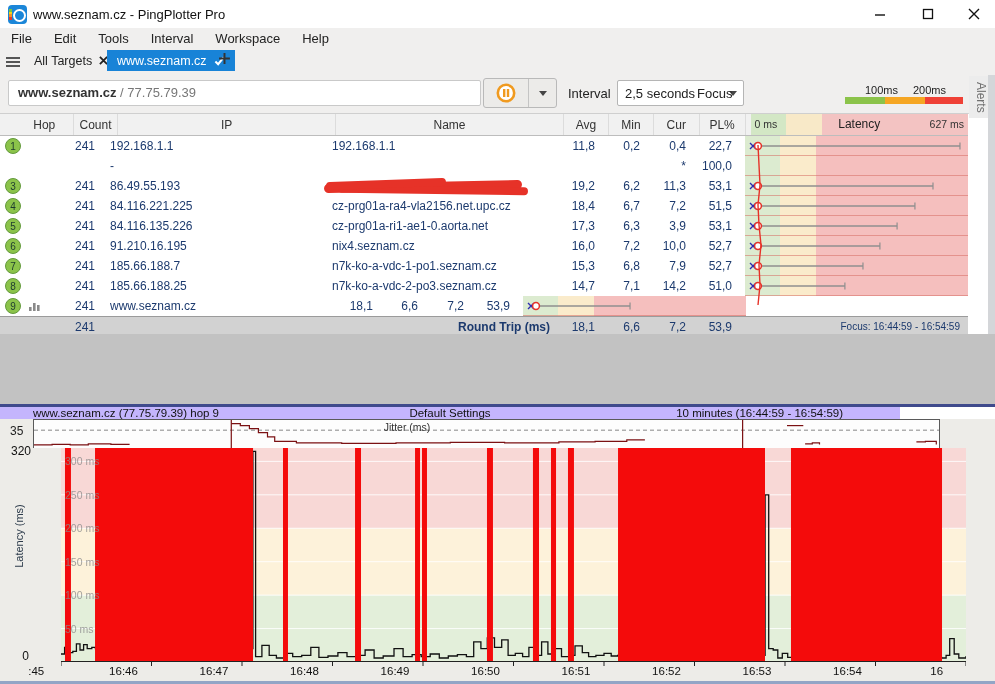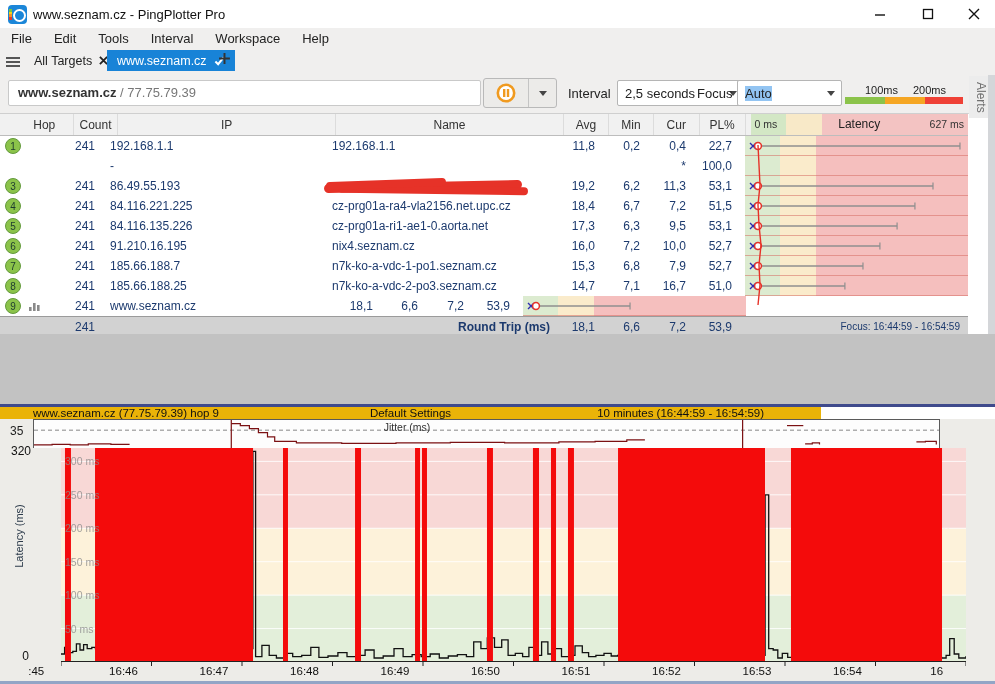--- a/index.html
+++ b/index.html
@@ -62,21 +62,21 @@
   .latcell{position:relative;width:223px;margin-left:5px;height:100%;}
   #rt-row{display:flex;height:19px;background:#d2d2d2;border-top:1px solid #9b9b9b;border-bottom:1px solid #5f6a93;
       font-size:12px;color:#1c3a6e;align-items:center;font-weight:bold;}
   #rt-row .plain{font-weight:normal;}
   #gray-pane{left:0;top:334px;width:995px;height:70px;background:#c2c2c2;}
   #lat-overlay{left:745px;top:135px;width:223px;height:180px;pointer-events:none;}
   .scribble{position:relative;width:205px;height:13px;margin-left:-8px;}
   .scribble i{position:absolute;background:#e63228;border-radius:8px;}
   
   #splitter{left:0;top:404px;width:995px;height:3px;background:#3f4a8c;}
-  #tl-header{left:0;top:407px;width:821px;height:12px;background:#eab308;font-size:11.5px;color:#111;}
+  #tl-header{left:0;top:407px;width:900px;height:12px;background:#c4b5fd;font-size:11.5px;color:#111;}
   #tl-header .lft{position:absolute;left:33px;top:0;}
   #tl-header .ctr{position:absolute;left:0;right:0;top:0;text-align:center;}
   #tl-header .rgt{position:absolute;right:57px;top:0;}
   #plot-bg{left:0;top:419px;width:995px;height:265px;background:#edece8;}
   #jitter-wrap{left:33px;top:419px;width:905px;height:28px;background:#fdfdfd;border:1px solid #5a5a5a;border-bottom:none;}
   #jitter-ylabel{left:10px;top:424px;font-size:12px;color:#222;}
   #jitter-title{left:33px;top:421px;width:748px;text-align:center;font-size:10.5px;color:#333;}
   #main-wrap{left:33px;top:448px;width:905px;height:218px;padding-left:28px;}
   #y-top{left:2px;top:444px;width:29px;text-align:right;font-size:12px;color:#111;}
   #y-bottom{left:2px;top:649px;width:27px;text-align:right;font-size:12px;color:#111;}
@@ -152,24 +152,20 @@
       <div id="pause-drop">
           <div class="dd-arrow"></div>
         </div>
     </div>
     <div class="abs tb-label" style="left:568px">Interval</div>
     <div class="abs dropdown" style="left:617px;width:112px">
       <span>2,5 seconds</span>
       <div class="dd-arrow"></div>
     </div>
     <div class="abs tb-label" style="left:697px">Focus</div>
-    <div class="abs dropdown" id="focus-value" style="left:737px;width:90px">
-      <span>Auto</span>
-      <div class="dd-arrow"></div>
-    </div>
     <div class="abs scale-label" style="left:865px">100ms</div>
     <div class="abs scale-label" style="left:913px">200ms</div>
     <div class="abs" id="scale-bar">
       <div style="width:40px;background:#8bc34a"></div>
       <div style="width:40px;background:#f5a623"></div>
       <div style="width:38px;background:#ef4136"></div>
     </div>
   </div>
   <div class="abs" id="alerts-tab">Alerts</div>
   <div class="abs" id="right-scroll"></div>
@@ -290,21 +286,21 @@
         </div>
         <div class="trow">
           <div class="cell" style="width:58px">
             <span class="hop-badge">5</span>
           </div>
           <div class="cell num" style="width:45px">241</div>
           <div class="cell" style="width:222px;padding-left:7px;box-sizing:border-box">84.116.135.226</div>
           <div class="cell" style="width:233px;padding-left:7px;box-sizing:border-box">cz-prg01a-ri1-ae1-0.aorta.net</div>
           <div class="cell num" style="width:45px">17,3</div>
           <div class="cell num" style="width:45px">6,3</div>
-          <div class="cell num" style="width:46px">9,5</div>
+          <div class="cell num" style="width:46px">3,9</div>
           <div class="cell num" style="width:46px">53,1</div>
           <div class="latcell">
             <svg width="223" height="20" viewBox="0 0 223 20">
               <rect x="0" y="0" width="35" height="20" fill="#dcebd0"></rect>
               <rect x="35" y="0" width="36" height="20" fill="#faebcb"></rect>
               <rect x="71" y="0" width="152" height="20" fill="#f5bfbe"></rect>
               <line x1="0" y1="19.5" x2="223" y2="19.5" stroke="rgba(214,110,100,0.55)" stroke-width="1"></line>
               <line x1="13" y1="10" x2="152.086" y2="10" stroke="#8f8f8f" stroke-width="1.4"></line>
               <line x1="152.086" y1="6.5" x2="152.086" y2="13.5" stroke="#8f8f8f" stroke-width="1.2"></line>
               <path d="M5 7 L11 13 M11 7 L5 13" stroke="#2d2db0" stroke-width="1.4" fill="none"></path>
@@ -362,21 +358,21 @@
         </div>
         <div class="trow">
           <div class="cell" style="width:58px">
             <span class="hop-badge">8</span>
           </div>
           <div class="cell num" style="width:45px">241</div>
           <div class="cell" style="width:222px;padding-left:7px;box-sizing:border-box">185.66.188.25</div>
           <div class="cell" style="width:233px;padding-left:7px;box-sizing:border-box">n7k-ko-a-vdc-2-po3.seznam.cz</div>
           <div class="cell num" style="width:45px">14,7</div>
           <div class="cell num" style="width:45px">7,1</div>
-          <div class="cell num" style="width:46px">16,7</div>
+          <div class="cell num" style="width:46px">14,2</div>
           <div class="cell num" style="width:46px">51,0</div>
           <div class="latcell">
             <svg width="223" height="20" viewBox="0 0 223 20">
               <rect x="0" y="0" width="35" height="20" fill="#dcebd0"></rect>
               <rect x="35" y="0" width="36" height="20" fill="#faebcb"></rect>
               <rect x="71" y="0" width="152" height="20" fill="#f5bfbe"></rect>
               <line x1="0" y1="19.5" x2="223" y2="19.5" stroke="rgba(214,110,100,0.55)" stroke-width="1"></line>
               <line x1="13" y1="10" x2="99.904" y2="10" stroke="#8f8f8f" stroke-width="1.4"></line>
               <line x1="99.904" y1="6.5" x2="99.904" y2="13.5" stroke="#8f8f8f" stroke-width="1.2"></line>
               <path d="M5 7 L11 13 M11 7 L5 13" stroke="#2d2db0" stroke-width="1.4" fill="none"></path>

